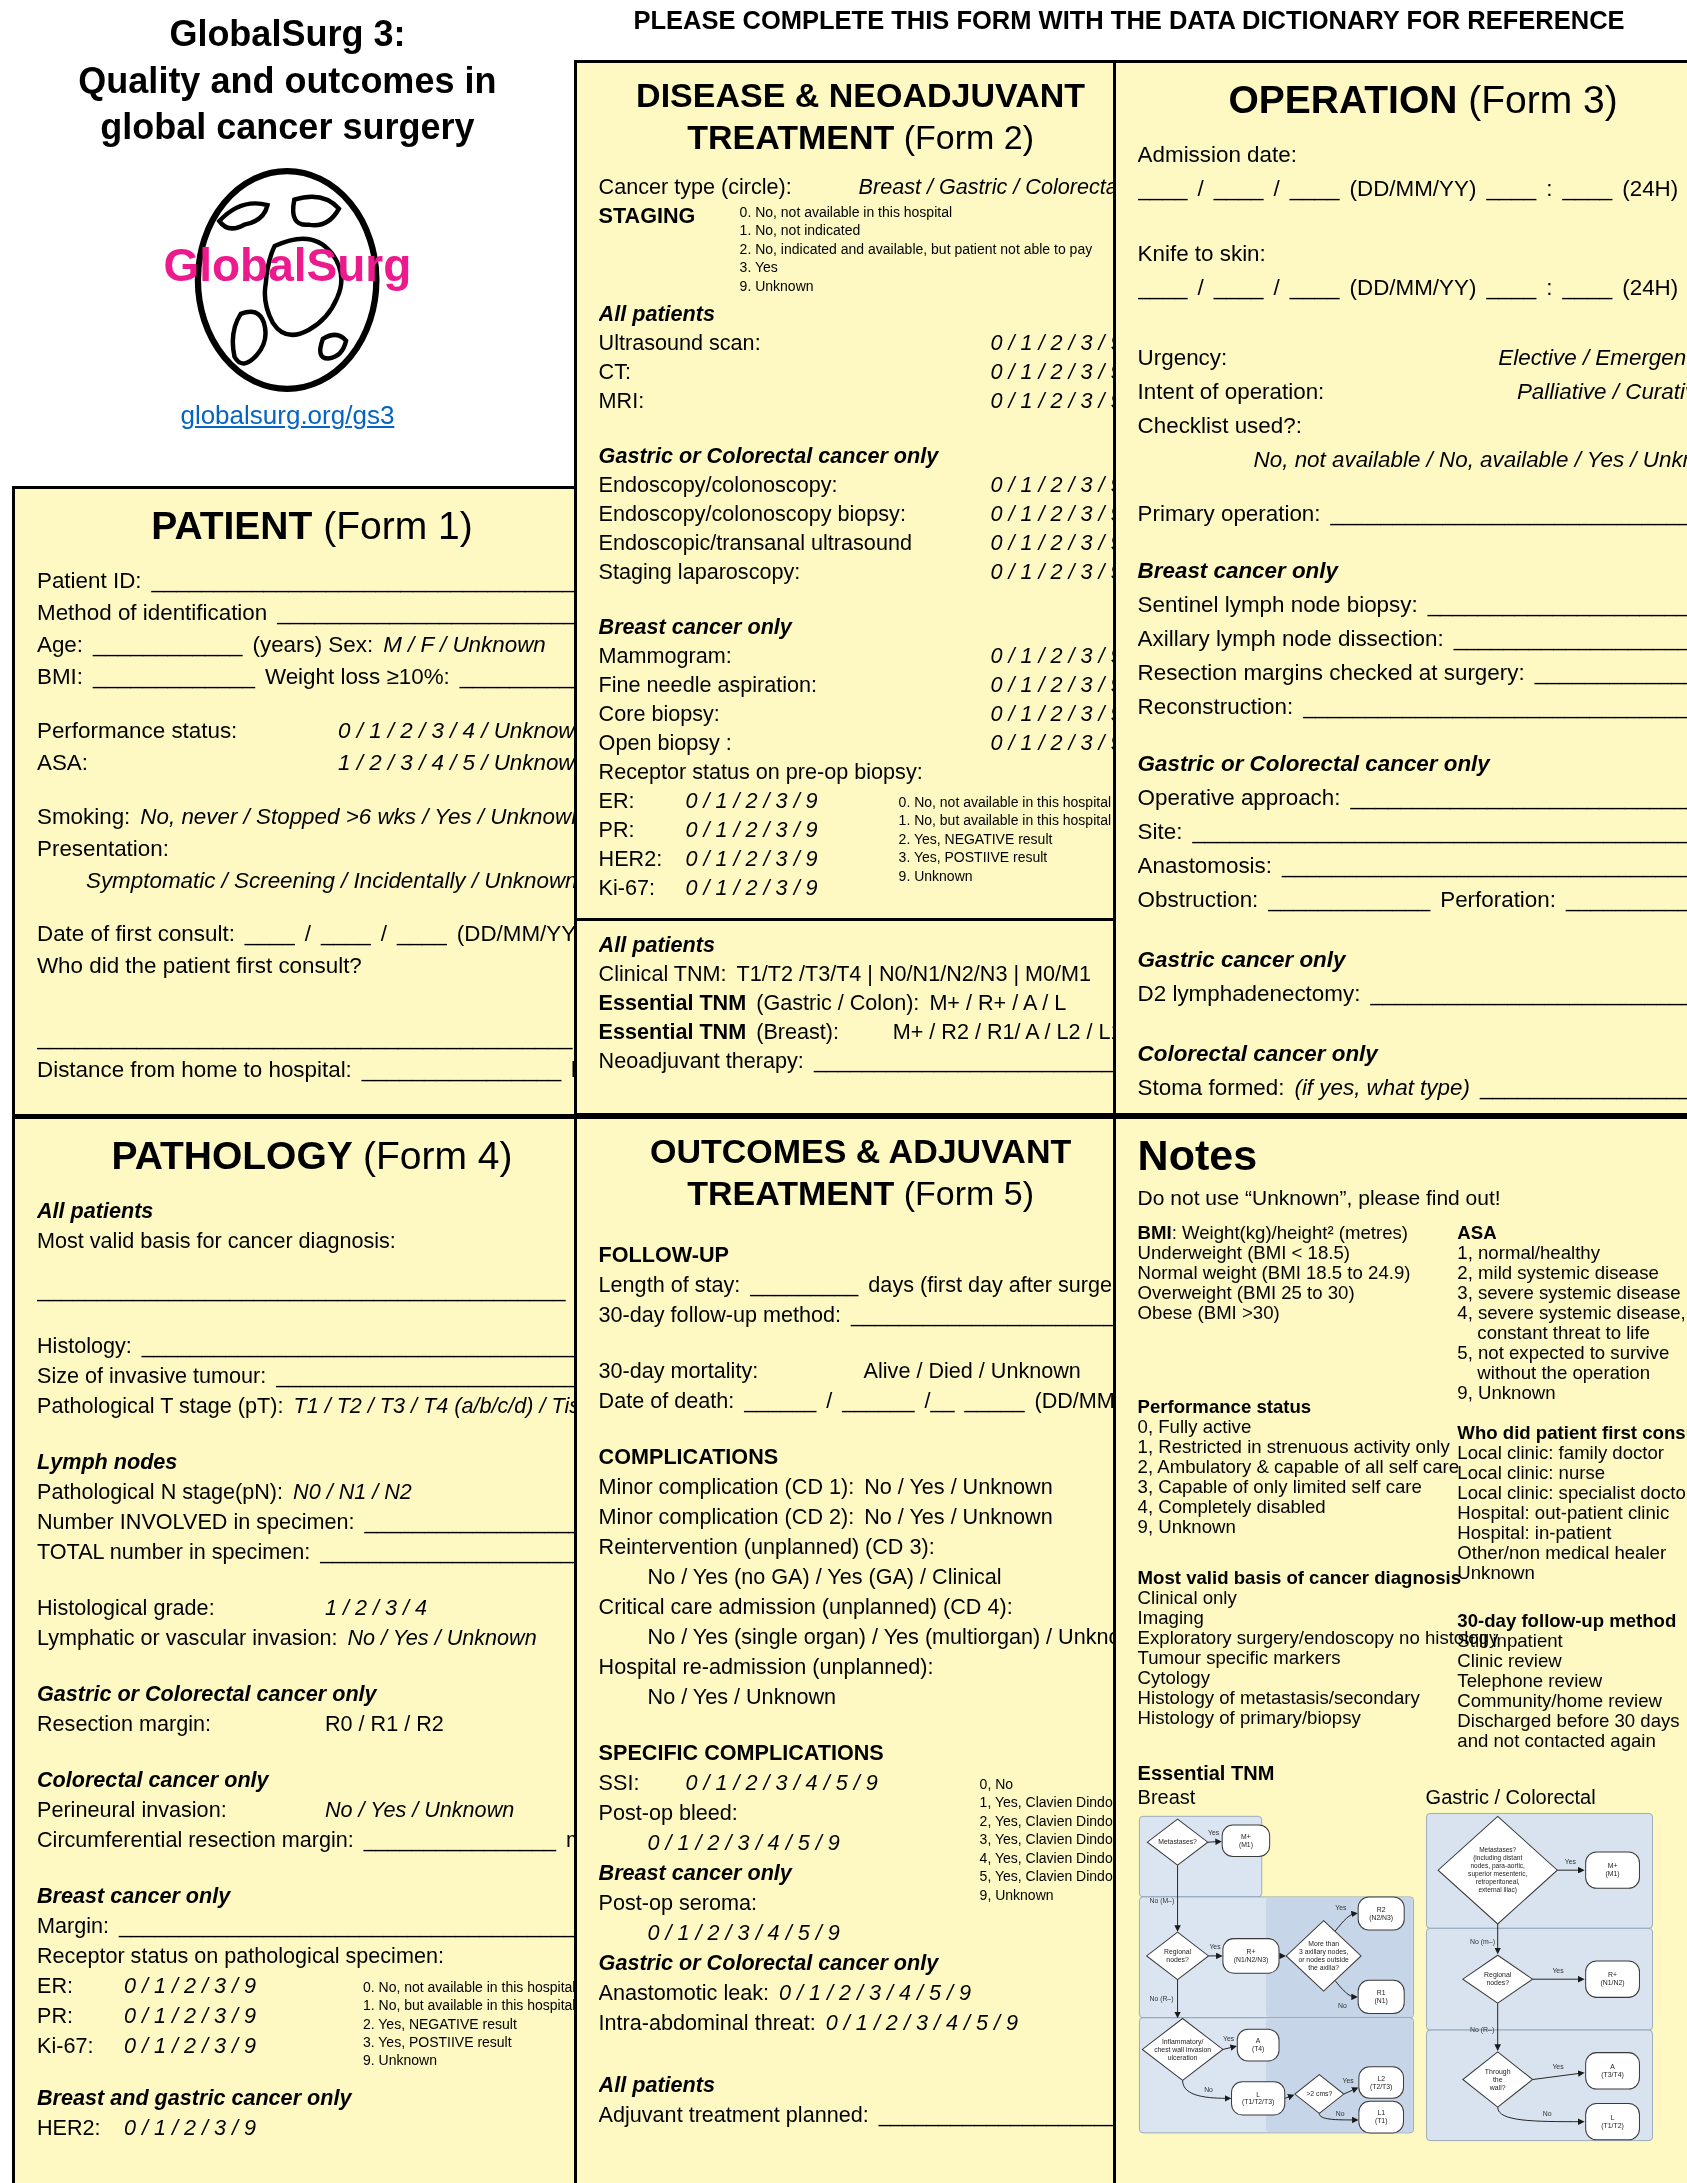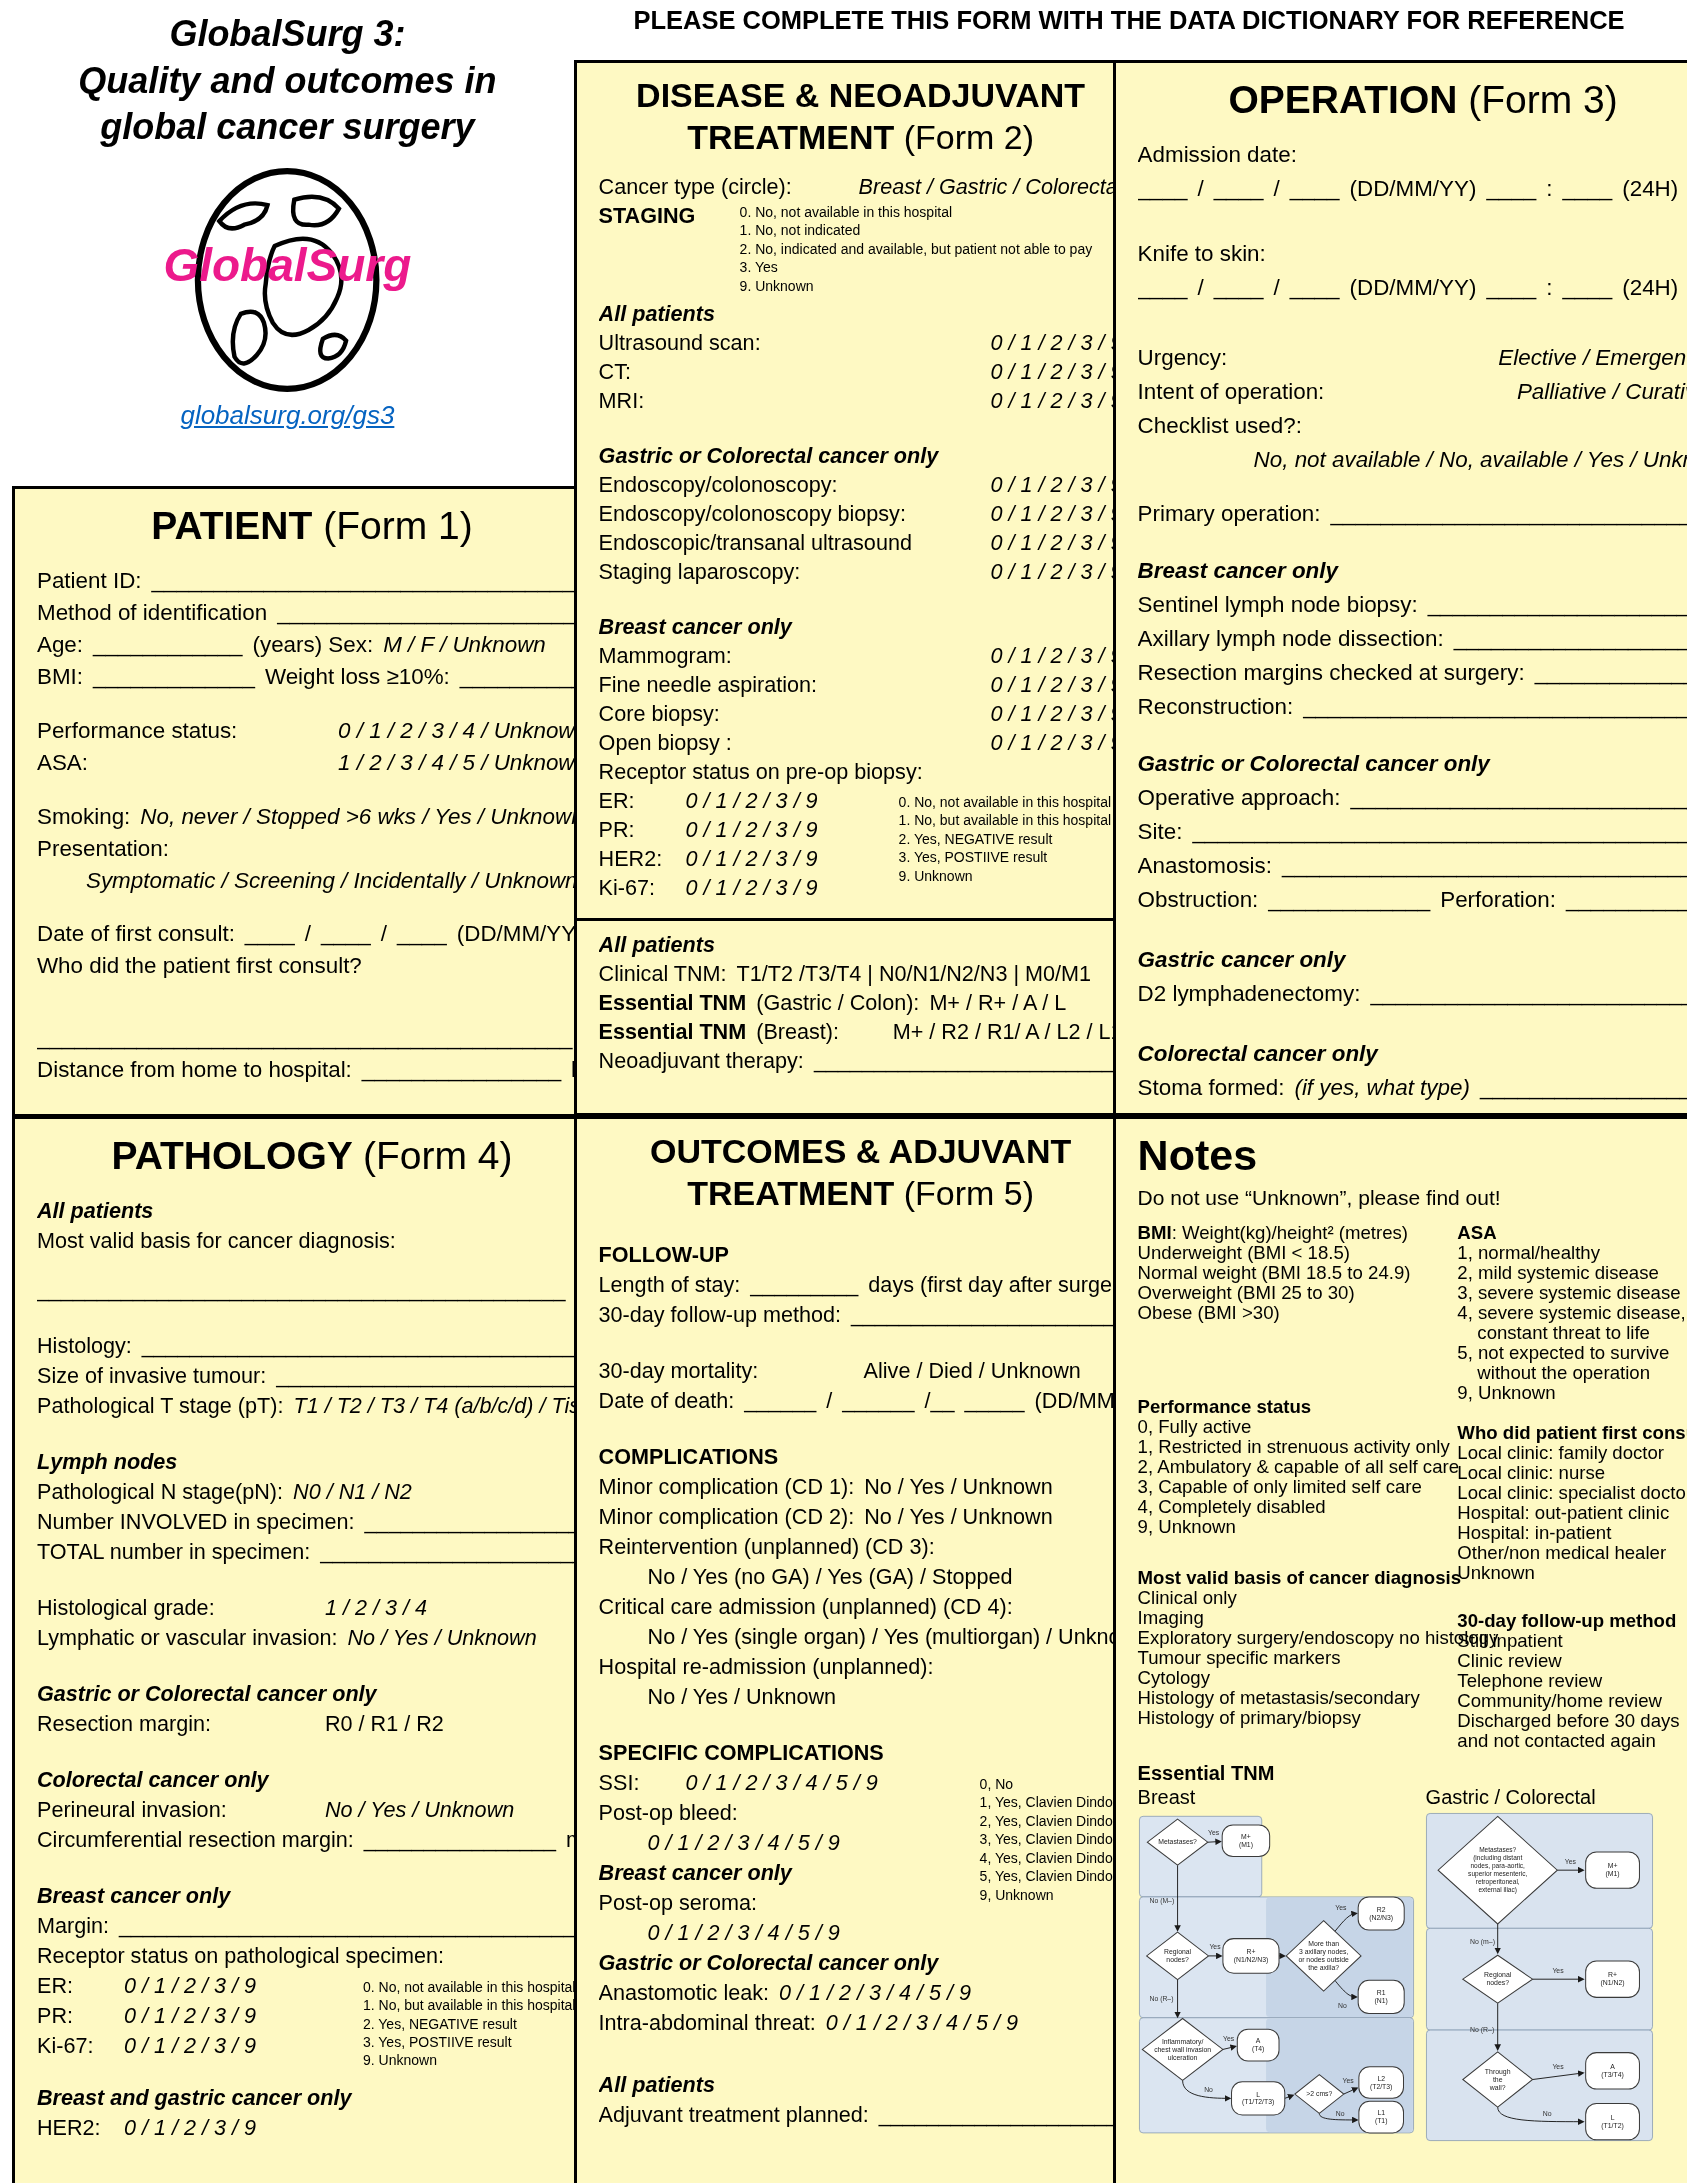--- a/index.html
+++ b/index.html
@@ -2,21 +2,21 @@
 <html style="font-size:12.4px"><head>
 <meta charset="utf-8">
 <style>
   html,body{margin:0;padding:0;background:#fff;}
   .page{position:relative;width:1688px;height:2183px;background:#fff;color:#000;
         font-family:"Liberation Sans",sans-serif;overflow:hidden;}
   
   .hdr{position:absolute;left:574px;top:6.2px;width:1110px;text-align:center;
        font-size:25.5px;font-weight:700;letter-spacing:0;}
   
-  .brand{position:absolute;left:12.4px;top:10.8px;width:550px;text-align:center;font-style:italic;}
+  .brand{position:absolute;left:12.4px;top:10.8px;width:550px;text-align:center;}
   .brand-title{font-size:36px;font-weight:700;line-height:1.3;}
   .brand-sub{margin-top:20px;font-size:32px;font-weight:700;}
   .globe-wrap{position:relative;margin-top:12.4px;height:232px;}
   .globe-wrap svg{height:232px;}
   .logo-text{position:absolute;left:0;right:0;top:74px;font-size:46px;font-weight:700;}
   .brand-link{margin-top:4.6px;font-size:26px;text-decoration:underline;display:inline-block;text-align:right;}
   
   .bx{position:absolute;background:#fef9c3;border:3.1px solid #000;padding:10.8px 21.6px;overflow:hidden;}
   #form1{left:12.4px;top:486px;width:550px;height:603px;--rh:32px;font-size:22.4px;}
   #form2{left:574px;top:60px;width:524px;height:1028px;--rh:29px;font-size:21.6px;}
@@ -569,21 +569,21 @@
           <span class="p-u">No  /  Yes  /  Unknown</span>
         </div>
         <div class="row">
           <span class="p-l">Minor complication (CD 2):</span>
           <span class="p-u">No  /  Yes  /  Unknown</span>
         </div>
         <div class="row">
           <span class="p-l">Reintervention (unplanned) (CD 3):</span>
         </div>
         <div class="row indent">
-          <span class="p-u">No / Yes (no GA)  /  Yes (GA)  /  Stopped</span>
+          <span class="p-u">No / Yes (no GA)  /  Yes (GA)  /  Clinical</span>
         </div>
         <div class="row">
           <span class="p-l">Critical care admission (unplanned) (CD 4):</span>
         </div>
         <div class="row indent">
           <span class="p-u">No / Yes (single organ) / Yes (multiorgan) / Unknown</span>
         </div>
         <div class="row">
           <span class="p-l">Hospital re-admission (unplanned):</span>
         </div>

